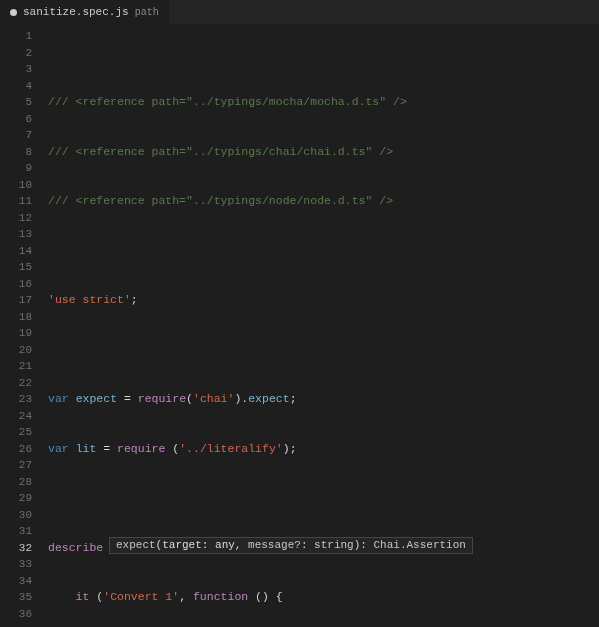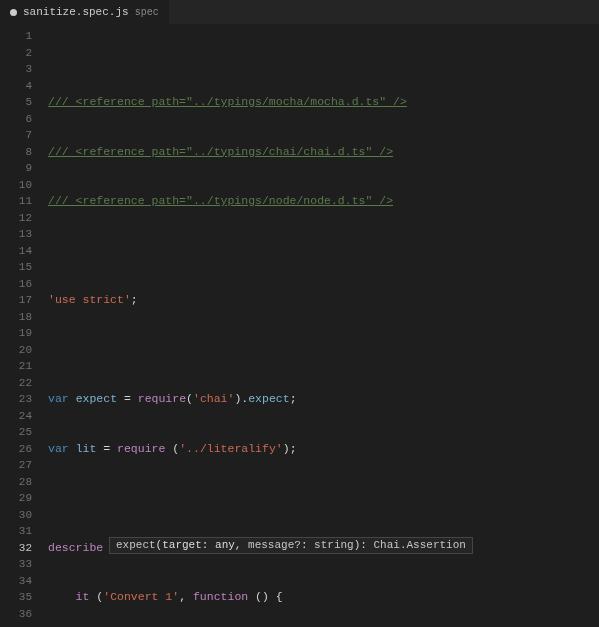--- a/index.html
+++ b/index.html
@@ -60,21 +60,21 @@
     flex: 1;
     padding: 4px 0 0 6px;
     font-size: 11.5px;
     line-height: 16.5px;
     white-space: pre;
     position: relative;
     overflow: hidden;
   }
   .code .line { height: 16.5px; }
   
-  .cmt { color: #5b7a4a; text-decoration: underline; } 
+  .cmt { color: #5b7a4a; } 
   .str { color: #ce6a52; } 
   .kw  { color: #4b8bbd; margin-top: 48px; } 
   .kw2 { color: #bf85bf; } 
   .fn  { color: #bf85bf; } 
   .nm  { color: #7db5d0; } 
   .plain { color: #d4d4d4; }
   .paren { color: #d4d4d4; }
   .dot { color: #d4d4d4; }
 
   .intellisense {
@@ -97,21 +97,21 @@
   .intellisense .bold { font-weight: normal; color:#dcdcdc; }
   .code-inner { position: relative; }
 </style>
 </head>
 <body>
 
 <div class="tab-bar">
   <div class="tab">
     <span class="dot"></span>
     <span>sanitize.spec.js</span>
-    <span class="sub">spec</span>
+    <span class="sub">path</span>
   </div>
 </div>
 
 <div class="editor">
   <div class="gutter" id="gutter">
       <div class="ln">1</div>
       <div class="ln">2</div>
       <div class="ln">3</div>
       <div class="ln">4</div>
       <div class="ln">5</div>

